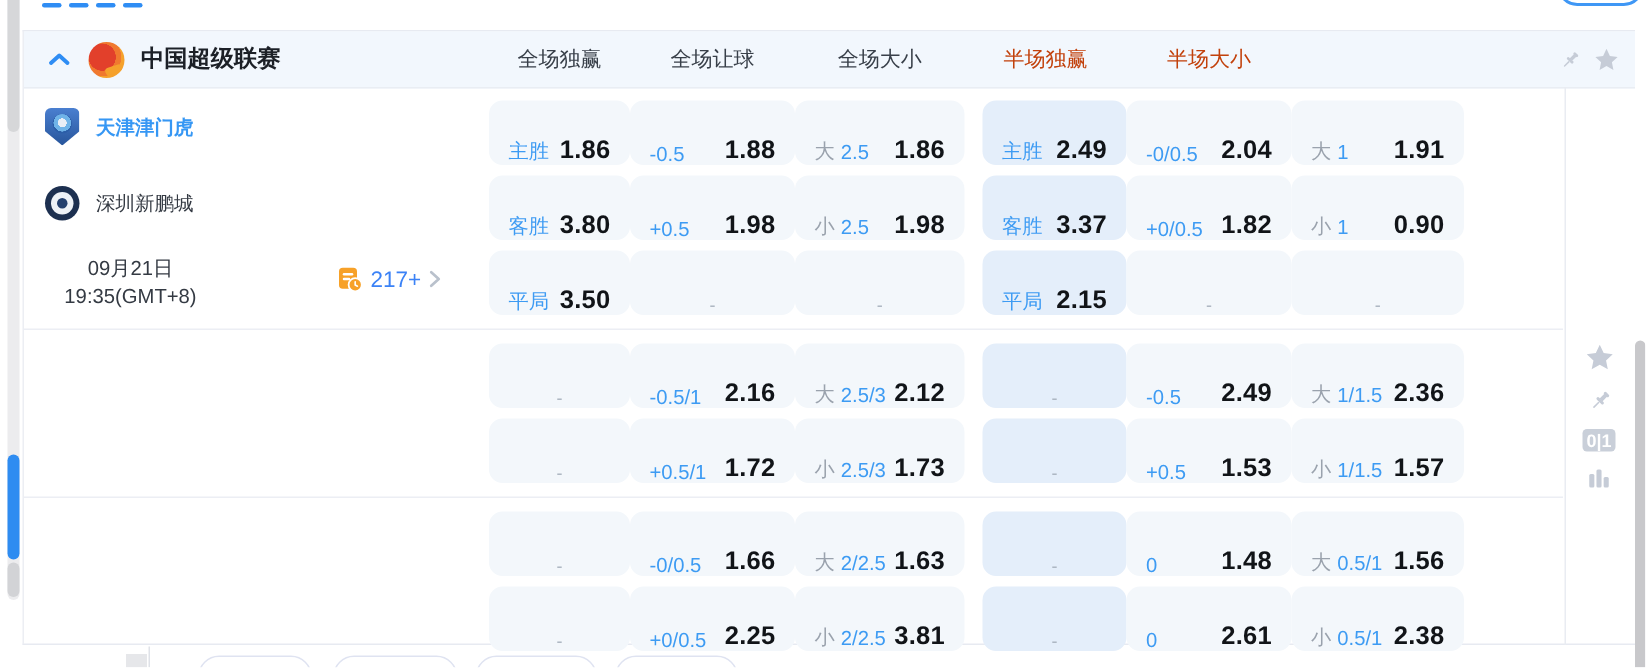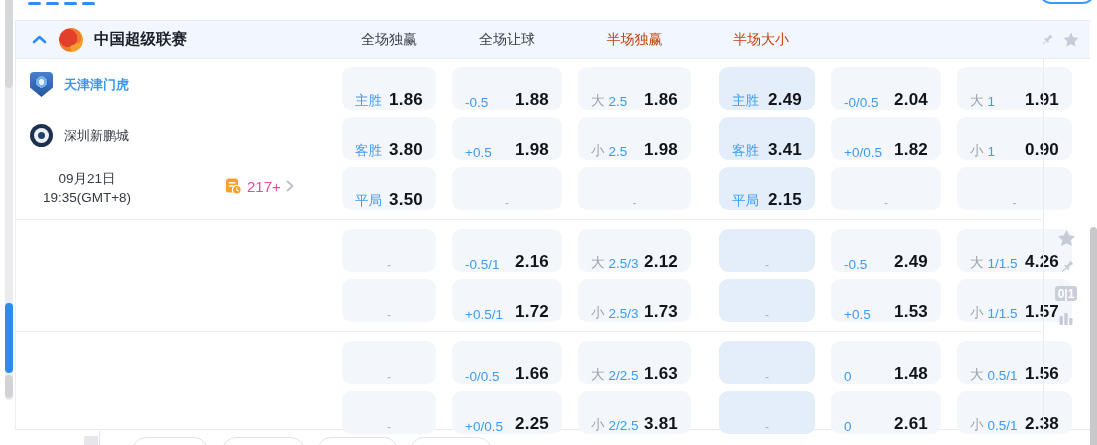--- a/index.html
+++ b/index.html
@@ -14,21 +14,21 @@
   .left-thumb-gray { position:absolute; left:5px; top:375px; width:8px; height:23px; background:#d2d3d6; border-radius:4px; }
 
   
   .top-clip { position:absolute; left:28px; top:1px; height:4px; display:flex; gap:5px; align-items:flex-end; }
   .top-clip i { display:block; width:13px; height:3.5px; background:#2f8df4; border-radius:1.5px; }
   .top-pill { position:absolute; left:1038px; top:-23px; width:58px; height:27px; border:2px solid #3f97f5; border-radius:14px; background:#fff; }
 
   
   .card { position:absolute; left:15px; top:20px; width:1075px; height:410px; background:#fff;
           border-top:1px solid #e7eaf1; border-bottom:1px solid #e7eaf1; border-left:1px solid #eceef3; }
-  .grid { display:grid; grid-template-columns:310px 94px 110px 113px 108px 110px 115px; column-gap:16px; align-items:center; }
+  .grid { display:grid; grid-template-columns:310px 94px 110px 113px 108px 110px 115px; column-gap:0; align-items:center; }
 
   .card-header { position:relative; height:38px; background:#f2f7fd; border-bottom:1px solid #e9edf3; }
   .hdr-left { display:flex; align-items:center; gap:11px; padding-left:14px; }
   .league-title { font-size:15.5px; font-weight:bold; color:#1c2027; }
   .col-label { text-align:center; font-size:14px; color:#39404a; }
   .col-label.half { color:#c2410c; }
   .hdr-tools { position:absolute; right:10px; top:0; height:38px; display:flex; align-items:center; gap:7px; }
 
   .chev-btn { width:18px; height:18px; display:flex; align-items:center; justify-content:center; cursor:pointer; }
 
@@ -64,21 +64,21 @@
            background: radial-gradient(circle at 50% 45%, #e8eef6 0 30%, #6fb3e8 31% 60%, #2b5ea8 61%); }
   .ball-logo { width:23px; height:23px; border-radius:50%; background:#1d3050; position:relative; }
   .ball-logo:after { content:""; position:absolute; left:4px; top:4px; width:15px; height:15px; border-radius:50%;
            background:#eef2f7; }
   .ball-logo:before { content:""; position:absolute; left:8px; top:8px; width:7px; height:7px; border-radius:50%;
            background:#24406e; z-index:1; }
 
   .date-block { position:absolute; left:16px; top:169px; width:142px; text-align:center;
                 font-size:13.5px; color:#343a43; line-height:19px; }
   .markets-link { position:absolute; left:224px; top:177px; display:flex; align-items:center; gap:5px; cursor:pointer; }
-  .markets-count { color:#ec4899; font-size:15px; }
+  .markets-count { color:#3b82f6; font-size:15px; }
 
   
   .rail-divider { position:absolute; left:1043px; top:58px; width:1px; height:372px; background:#e9ecf2; }
   .side-tools { position:absolute; left:1053px; top:228px; width:26px; display:flex; flex-direction:column;
                 align-items:center; gap:9px; }
   .badge-01 { width:22px; height:15px; background:#c9cfd9; border-radius:3px; color:#fff; font-size:12px;
               font-weight:bold; display:flex; align-items:center; justify-content:center; cursor:pointer; }
   .tool-btn { cursor:pointer; display:flex; }
 
   
@@ -115,20 +115,21 @@
           <svg width="15" height="9" viewBox="0 0 15 9">
               <polyline points="2,7 7.5,2 13,7" fill="none" stroke="#2f8df4" stroke-width="2.6" stroke-linecap="round" stroke-linejoin="round"></polyline>
             </svg>
         </span>
         <span class="csl-logo"></span>
         <span class="league-title">中国超级联赛</span>
       </div>
 
       <div class="col-label">全场独赢</div>
         <div class="col-label">全场让球</div>
+        <div class="col-label">全场大小</div>
         <div class="col-label half">半场独赢</div>
         <div class="col-label half">半场大小</div>
         <div class="hdr-tools">
         <span class="tool-btn">
           <svg width="17" height="17" viewBox="0 0 16 16">
               <g transform="rotate(45 8 8)" fill="#c6ccd7">
                 <rect x="6.2" y="1.8" width="3.6" height="1.7" rx="0.85"></rect>
                 <rect x="6.9" y="2.8" width="2.2" height="4.2"></rect>
                 <rect x="5.4" y="6.8" width="5.2" height="1.7" rx="0.85"></rect>
                 <rect x="7.6" y="8.5" width="0.9" height="4.6" rx="0.45"></rect>
@@ -204,21 +205,21 @@
               <span class="labwrap">
                 <span class="pre">小</span>
                 <span class="lab">2.5</span>
               </span>
               <span class="val">1.98</span>
             </div>
             <div class="odds-cell hl cell-c4">
               <span class="labwrap">
                 <span class="lab">客胜</span>
               </span>
-              <span class="val">3.41</span>
+              <span class="val">3.37</span>
             </div>
             <div class="odds-cell">
               <span class="labwrap">
                 <span class="lab">+0/0.5</span>
               </span>
               <span class="val">1.82</span>
             </div>
             <div class="odds-cell">
               <span class="labwrap">
                 <span class="pre">小</span>
@@ -282,21 +283,21 @@
               <span class="labwrap">
                 <span class="lab">-0.5</span>
               </span>
               <span class="val">2.49</span>
             </div>
             <div class="odds-cell">
               <span class="labwrap">
                 <span class="pre">大</span>
                 <span class="lab">1/1.5</span>
               </span>
-              <span class="val">4.26</span>
+              <span class="val">2.36</span>
             </div>
           </div>
           <div class="grid">
             <div></div>
             <div class="odds-cell dash">
               <span class="dashchar">-</span>
             </div>
             <div class="odds-cell">
               <span class="labwrap">
                 <span class="lab">+0.5/1</span>

